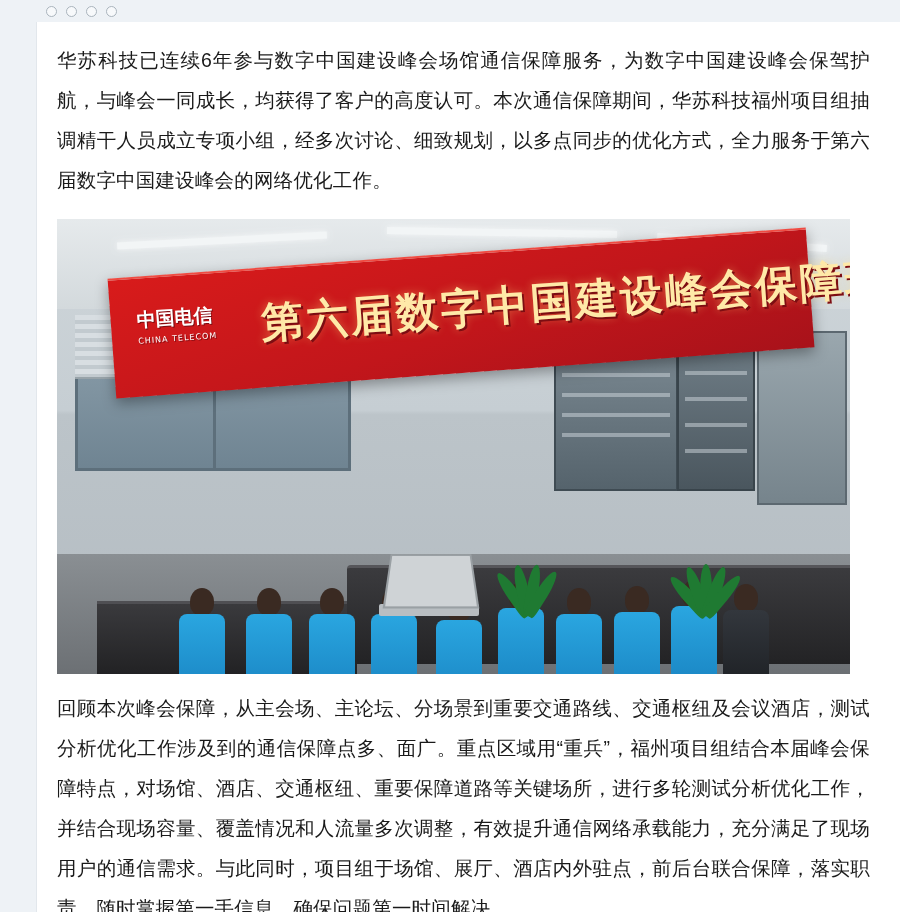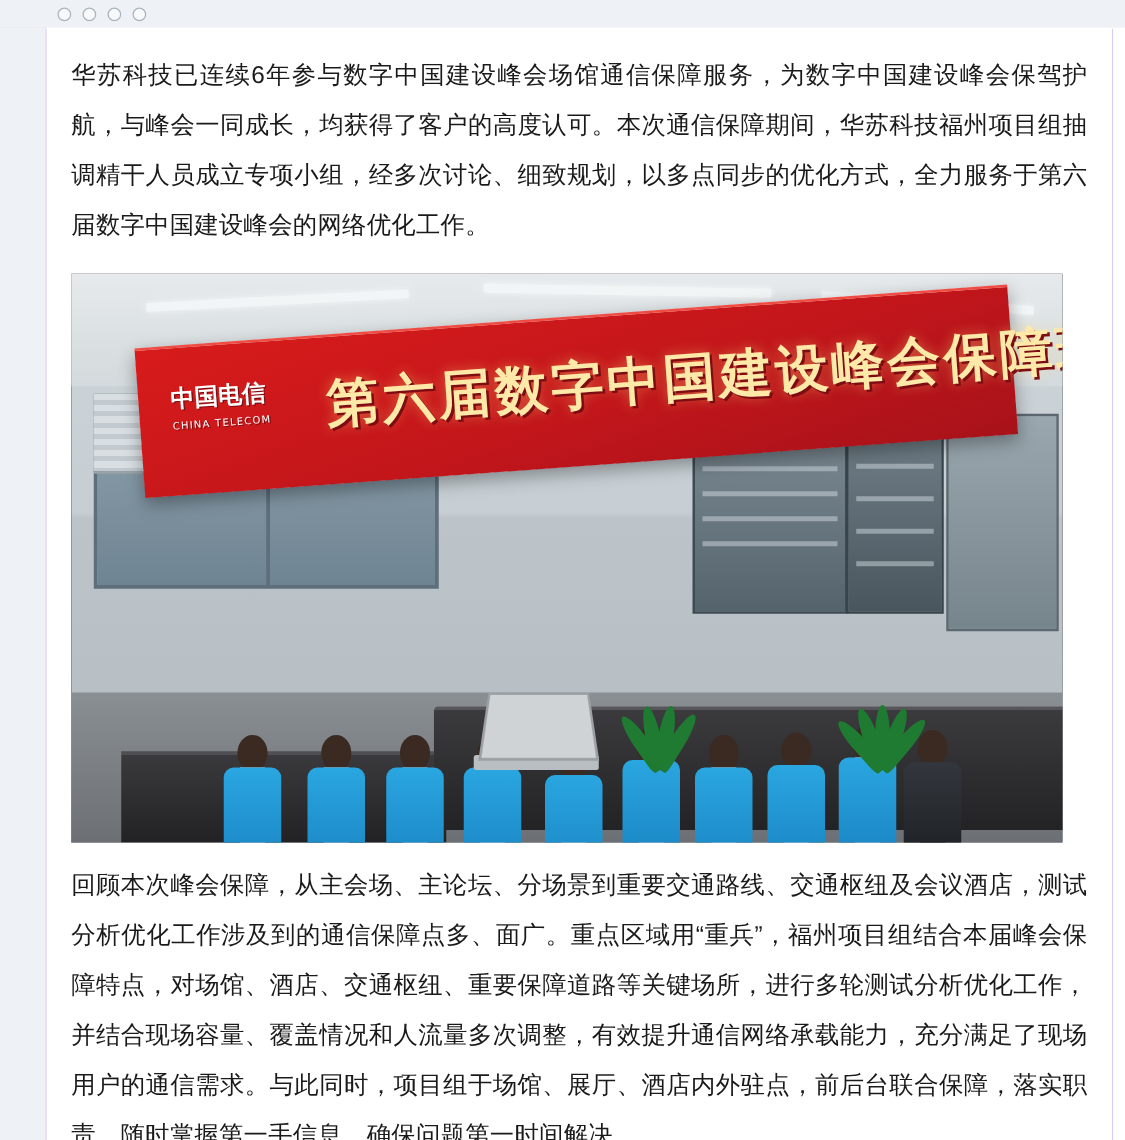--- a/index.html
+++ b/index.html
@@ -10,21 +10,21 @@
   body {
     width: 900px;
     height: 912px;
     font-family: "Liberation Sans", sans-serif;
     overflow: hidden;
   }
   .page {
     position: relative;
     width: 900px;
     height: 912px;
-    background: #6d28d9;
+    background: #a16207;
     box-sizing: border-box;
   }
   
   .chrome {
     position: relative;
     height: 22px;
     background: #eef2f6;
     border-bottom: 1px solid #dfe4ea;
     display: flex;
     align-items: center;

